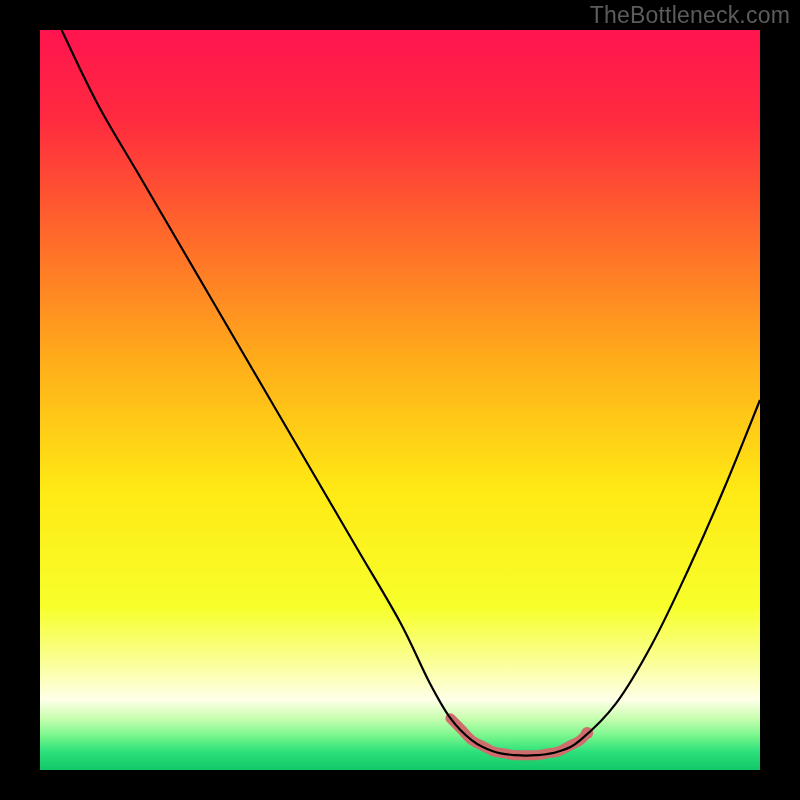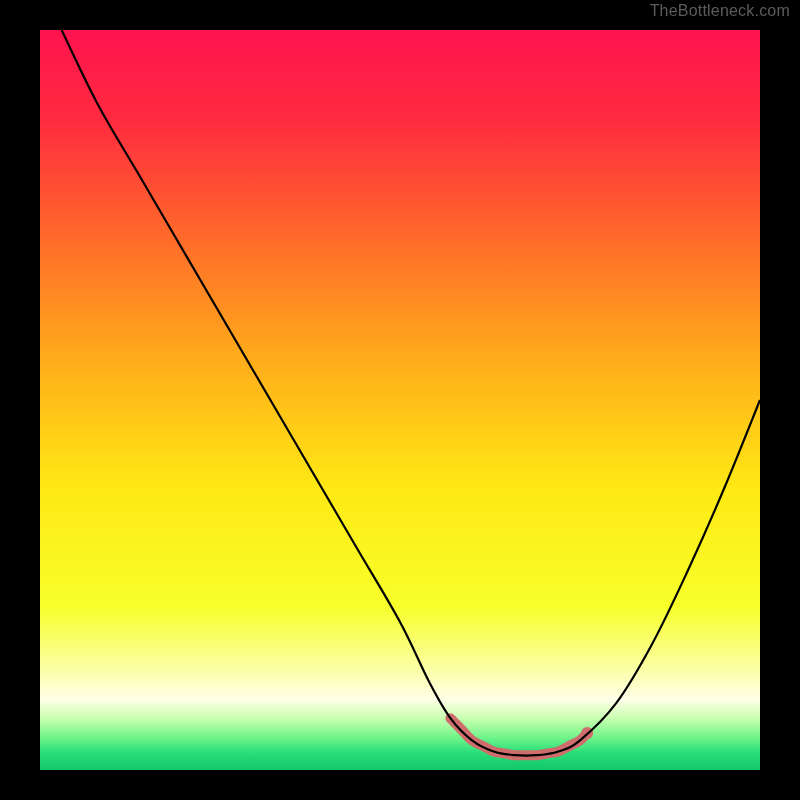--- a/index.html
+++ b/index.html
@@ -15,21 +15,21 @@
     left: 0;
     top: 0;
     width: 800px;
     height: 800px;
   }
   .watermark {
     position: absolute;
     top: 2px;
     right: 10px;
     font-family: Arial, Helvetica, sans-serif;
-    font-size: 16px;
+    font-size: 23px;
     color: #5c5c5c;
     letter-spacing: 0.2px;
   }
   .plot-area {
     position: absolute;
     left: 40px;
     top: 30px;
     width: 720px;
     height: 740px;
     overflow: hidden;

